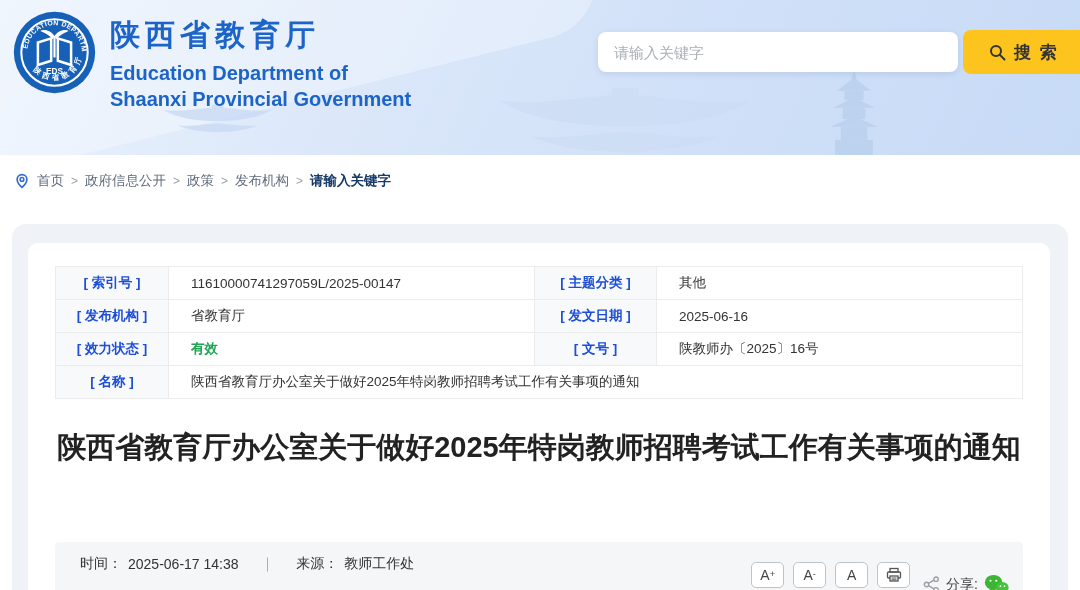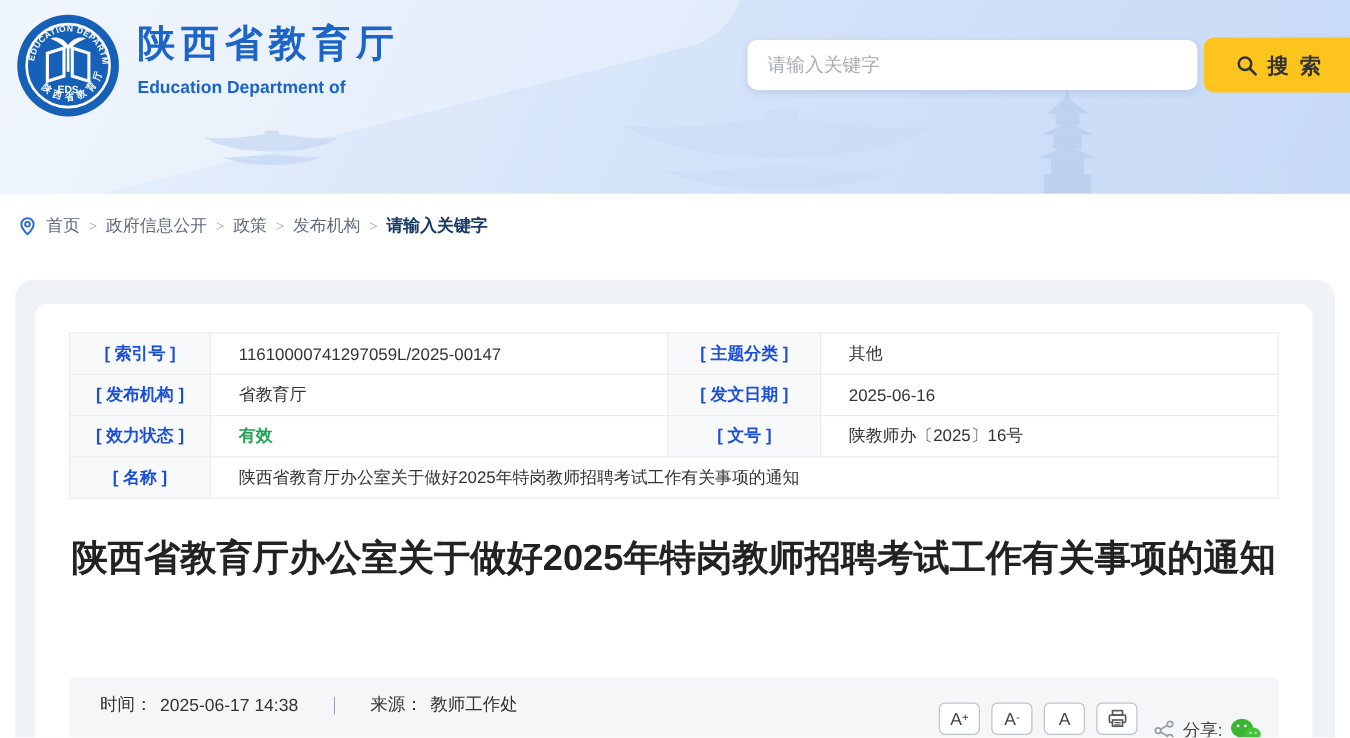--- a/index.html
+++ b/index.html
@@ -8,36 +8,36 @@
   .page { position:relative; width:1080px; height:590px; overflow:hidden; background:#ffffff; }
 
   
   .header { position:absolute; left:0; top:0; width:1080px; height:155px;
     background:linear-gradient(115deg,#eaf2fd 0%,#dde9fa 30%,#d0e0f8 65%,#c7daf6 100%); overflow:hidden; }
   .header-streak { position:absolute; left:-180px; top:-210px; width:760px; height:330px;
     background:rgba(255,255,255,0.30); transform:rotate(-14deg); border-radius:60px; }
   .logo { position:absolute; left:13px; top:11px; width:83px; height:83px; }
   .brand { position:absolute; left:110px; top:15px; color:#1c64c8; }
   .brand-zh { font-size:30px; font-weight:bold; letter-spacing:5px; color:#1c64c8; }
-  .brand-en { margin-top:4px; font-size:14px; font-weight:bold; line-height:1.3; color:#1c64c8; }
+  .brand-en { margin-top:4px; font-size:20px; font-weight:bold; line-height:1.3; color:#1c64c8; }
 
   .search-input { position:absolute; left:598px; top:32px; width:360px; height:40px; border:none;
     border-radius:8px; background:#ffffff; box-shadow:0 2px 6px rgba(40,70,120,0.12);
     padding:0 16px; font-size:15px; color:#333; outline:none; font-family:inherit; }
   .search-input::placeholder { color:#a9aeb6; }
   .search-btn { position:absolute; left:963px; top:30px; width:125px; height:44px; border:none;
     border-radius:8px; background:#fcc41c; color:#333; font-size:17px; font-weight:bold;
     display:flex; align-items:center; justify-content:flex-start; padding-left:26px; gap:8px;
     cursor:pointer; font-family:inherit; letter-spacing:2px; }
 
   .wm { position:absolute; opacity:0.85; }
 
   
   .breadcrumb { position:absolute; left:14px; top:172px; display:flex; align-items:center;
-    gap:7px; font-size:13.5px; color:#5f6b7c;font-family:Liberation Serif, serif; }
+    gap:7px; font-size:13.5px; color:#5f6b7c; }
   .crumb { color:#5f6b7c; text-decoration:none; }
   .crumb-sep { color:#9aa3ad; font-size:12px; }
   .crumb-current { color:#173a66; font-weight:bold; }
 
   
   .panel { position:absolute; left:12px; top:224px; width:1056px; height:380px;
     background:#eff3f8; border-radius:14px 14px 0 0; }
   .card { position:absolute; left:28px; top:243px; width:1022px; height:360px;
     background:#ffffff; border-radius:10px 10px 0 0; }
 
@@ -131,20 +131,21 @@
         <path d="M50,30 C56,22 64,22 67,24 C62,26 56,29 52,34 Z" fill="#ffffff"></path>
         <rect x="48.7" y="30" width="2.6" height="26" fill="#ffffff"></rect>
       </g>
       <text x="50" y="76" font-size="10" fill="#ffffff" text-anchor="middle" font-weight="bold">EDS</text>
     </svg>
 
     <div class="brand">
       <div class="brand-zh">陕西省教育厅</div>
       <div class="brand-en">
         <div>Education Department of</div>
+        <div>Shaanxi Provincial Government</div>
       </div>
     </div>
 
     <input class="search-input" type="text" placeholder="请输入关键字" style="">
     <button class="search-btn">
       <svg width="17" height="17" viewBox="0 0 17 17">
         <circle cx="7" cy="7" r="5" fill="none" stroke="#333" stroke-width="2"></circle>
         <line x1="11" y1="11" x2="15.5" y2="15.5" stroke="#333" stroke-width="2" stroke-linecap="round"></line>
       </svg>
       <span>搜 索</span>

